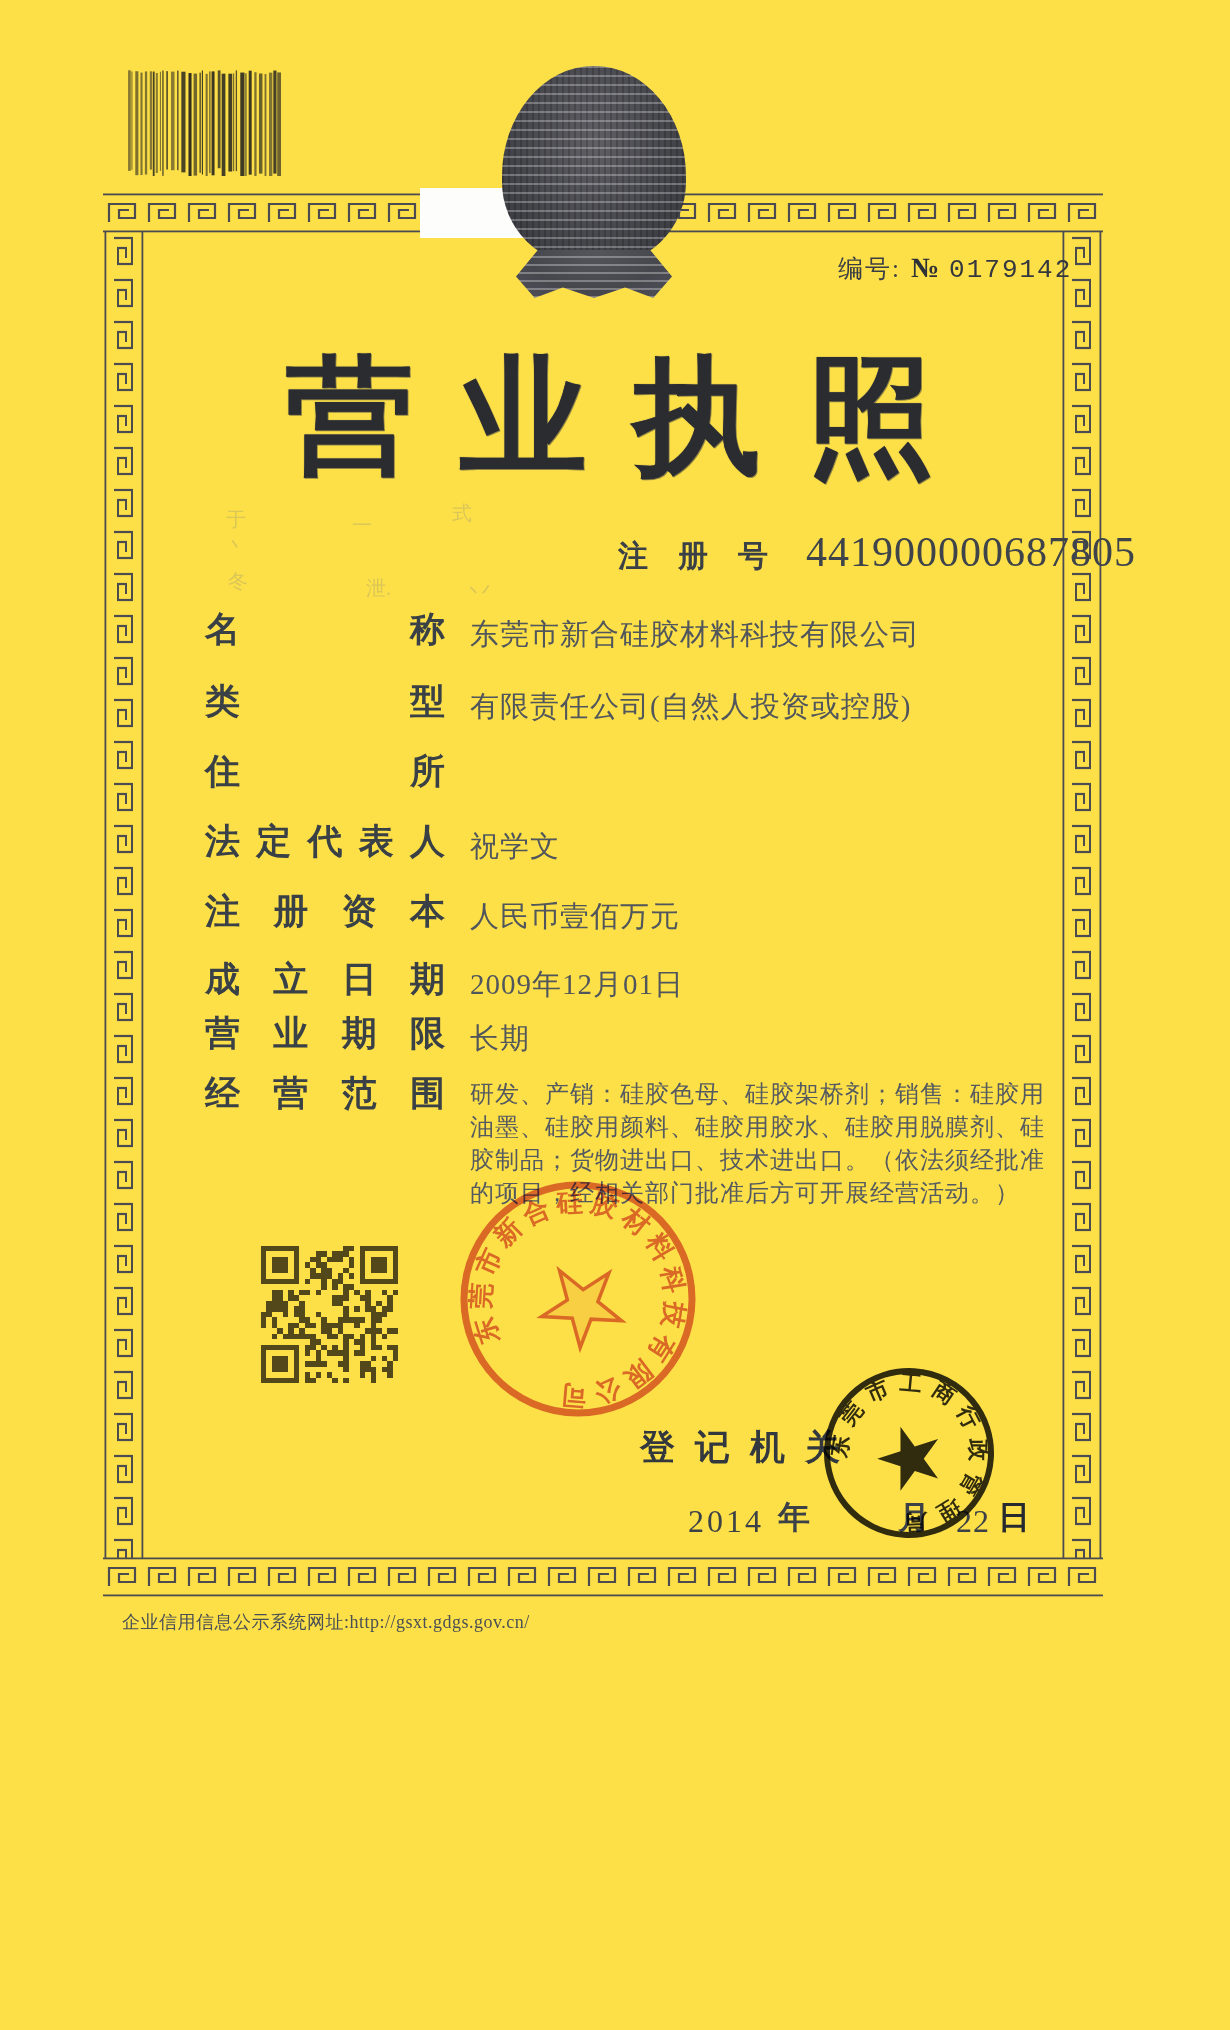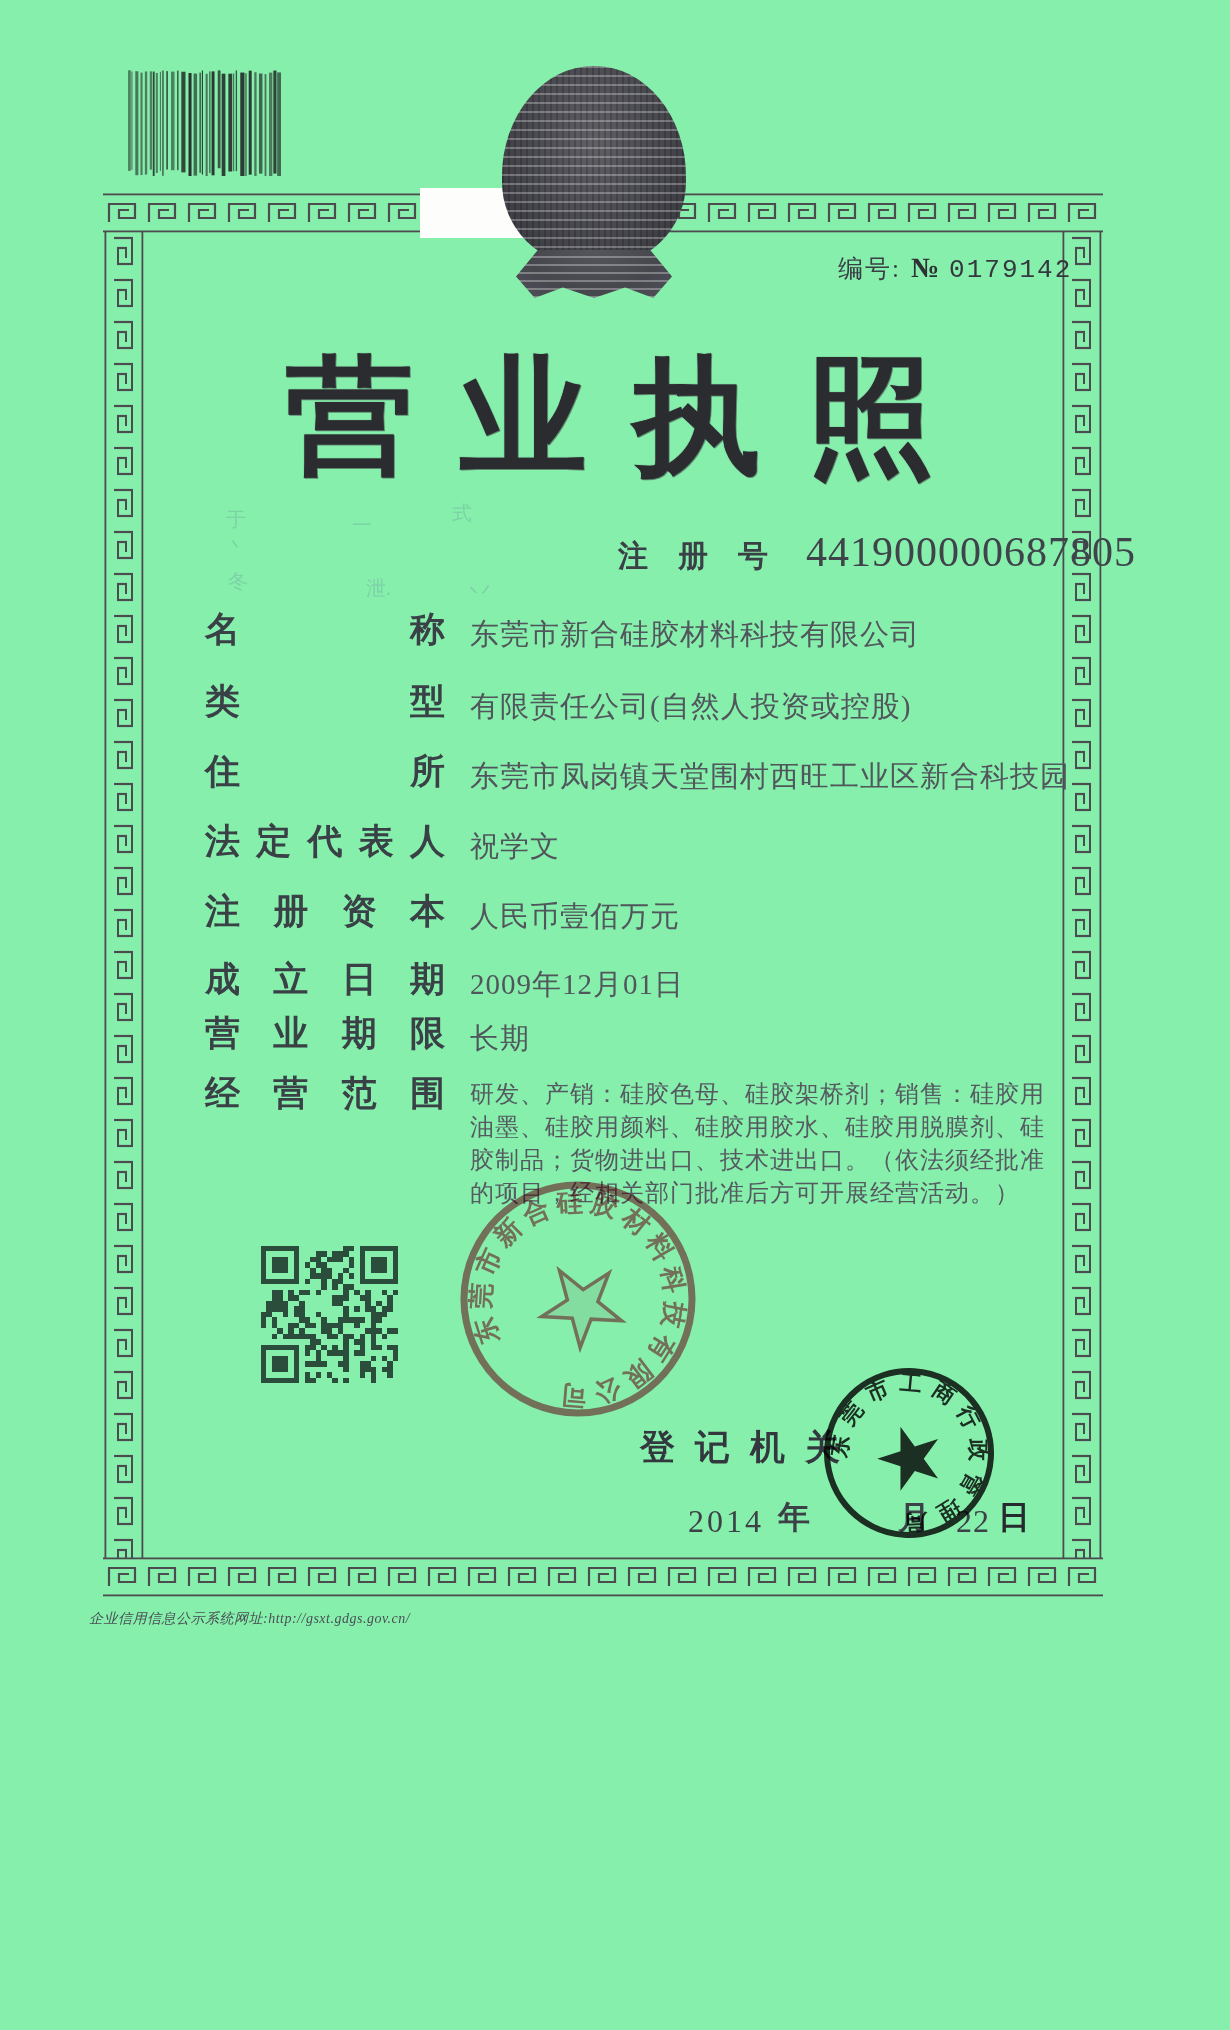--- a/index.html
+++ b/index.html
@@ -1,21 +1,21 @@
 <!DOCTYPE html>
 <html><head>
 <meta charset="utf-8">
 <style>
   * { margin:0; padding:0; box-sizing:border-box; }
   html,body { background:#ffffff; }
   body {
     width:1230px; height:2030px; position:relative; overflow:hidden;
     font-family:"Liberation Serif", serif; color:#3d4147;
   }
-  .page { position:absolute; inset:0; background:#86efac; }
+  .page { position:absolute; inset:0; background:#fde047; }
 
   
   .barcode { position:absolute; left:126px; top:70px; width:158px; height:106px; opacity:.92; filter:blur(.3px); }
 
   
   .emblem {
     position:absolute; left:502px; top:66px; width:184px; height:200px;
     background:
       repeating-linear-gradient(0deg, rgba(255,255,255,.28) 0 2px, rgba(255,255,255,0) 2px 9px),
       repeating-linear-gradient(90deg, rgba(0,0,0,.18) 0 2px, rgba(0,0,0,0) 2px 6px),
@@ -83,21 +83,21 @@
   .registry { position:absolute; left:640px; top:1424px; width:200px; display:flex; justify-content:space-between;
     font-size:35px; font-weight:600; color:#33383e; }
   .dateline { position:absolute; left:688px; top:1496px; font-size:32px; color:#3c4147; display:flex; align-items:flex-end; }
   .dateline .y { letter-spacing:3px; }
   .dateline .u1 { margin-left:14px; font-weight:600; }
   .dateline .u2 { margin-left:88px; font-weight:600; }
   .dateline .d { margin-left:26px; letter-spacing:1px; }
   .dateline .u3 { margin-left:8px; font-weight:700; color:#26292e; }
 
   
-  .footer-left { position:absolute; left:89px; top:1610px; font-size:14px; color:#4a4f55; letter-spacing:.5px;font-style:italic; }
+  .footer-left { position:absolute; left:122px; top:1610px; font-size:18px; color:#4a4f55; letter-spacing:.5px; }
   .footer-right { position:absolute; right:128px; top:1606px; font-size:21px; font-weight:600; color:#3e434a; letter-spacing:1px; }
 
   
   .smudge { position:absolute; color:rgba(96,108,146,.22); font-size:20px; filter:blur(.6px); }
 </style>
 </head>
 <body>
 
 <div class="page">
 
@@ -213,21 +213,20 @@
         <span>类</span>
         <span>型</span>
       </div>
     <div class="field-value">有限责任公司(自然人投资或控股)</div>
   </div>
   <div class="field-row" style="top:754px;">
     <div class="field-label">
         <span>住</span>
         <span>所</span>
       </div>
-    <div class="field-value">东莞市凤岗镇天堂围村西旺工业区新合科技园</div>
   </div>
   <div class="field-row" style="top:824px;">
     <div class="field-label">
         <span>法</span>
         <span>定</span>
         <span>代</span>
         <span>表</span>
         <span>人</span>
       </div>
     <div class="field-value">祝学文</div>

